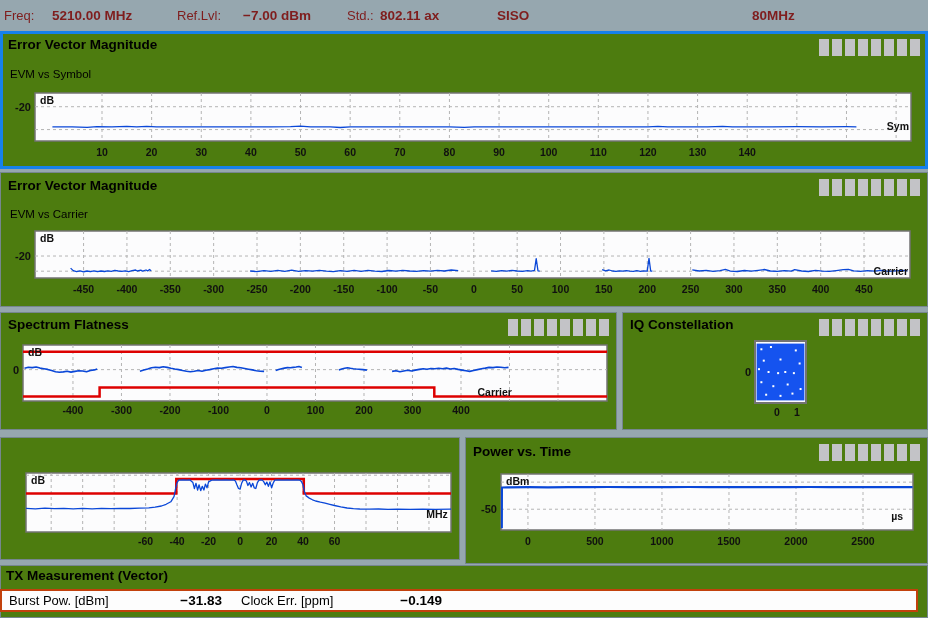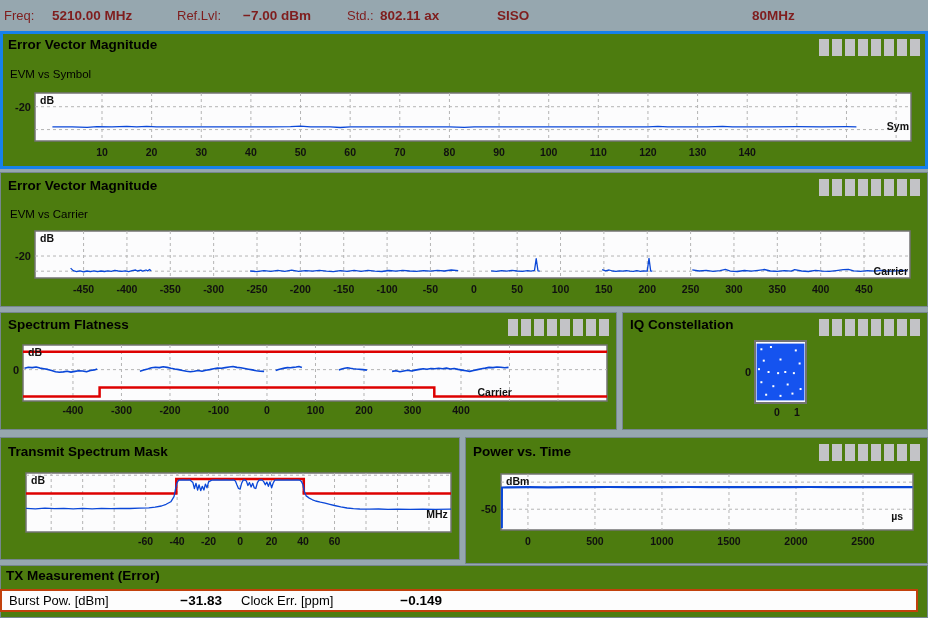--- a/index.html
+++ b/index.html
@@ -272,21 +272,20 @@
         <text x="155" y="86" text-anchor="middle" fill="#101010" font-family="Liberation Sans, sans-serif" font-size="10.5" font-weight="bold">0</text>
         <text x="175" y="86" text-anchor="middle" fill="#101010" font-family="Liberation Sans, sans-serif" font-size="10.5" font-weight="bold">1</text>
       </g>
       <g>
         <text x="129" y="46" text-anchor="end" fill="#101010" font-family="Liberation Sans, sans-serif" font-size="11" font-weight="bold">0</text>
       </g>
     </svg>
 </div>
 
 <div class="panel" style="left:0;top:437px;width:460px;height:123px;">
-  <div class="ptitle" style="top:7px">Transmit Spectrum Mask</div>
   <svg class="chart" style="left:0;top:26px" width="460" height="92">
       <defs>
         <clipPath id="cp_tsm">
           <rect x="26" y="10" width="425" height="59"></rect>
         </clipPath>
       </defs>
       <rect x="26" y="10" width="425" height="59" fill="#fcfcfd" stroke="#737373" stroke-width="1.5"></rect>
       <g stroke="#b4b4b4" stroke-width="1" stroke-dasharray="3,3">
         <line x1="51.18518518518519" y1="10" x2="51.18518518518519" y2="69"></line>
         <line x1="82.66666666666666" y1="10" x2="82.66666666666666" y2="69"></line>
@@ -366,21 +365,21 @@
       <g>
         <text x="41" y="21" text-anchor="start" fill="#101010" font-family="Liberation Sans, sans-serif" font-size="10.5" font-weight="bold">dBm</text>
       </g>
       <g>
         <text x="438.2160052049447" y="56.45161290322581" text-anchor="end" fill="#101010" font-family="Liberation Sans, sans-serif" font-size="10.5" font-weight="bold">µs</text>
       </g>
     </svg>
 </div>
 
 <div class="panel" style="left:0;top:565px;width:928px;height:53px;">
-  <div class="ptitle" style="left:6px;top:3px">TX Measurement (Error)</div>
+  <div class="ptitle" style="left:6px;top:3px">TX Measurement (Vector)</div>
   <div class="scalarbox">
     <div class="mcell" style="width:232px">
       <span class="mlabel">Burst Pow. [dBm]</span>
       <span class="mvalue">−31.83</span>
     </div>
     <div class="mcell" style="width:220px">
       <span class="mlabel">Clock Err. [ppm]</span>
       <span class="mvalue">−0.149</span>
     </div>
   </div>

